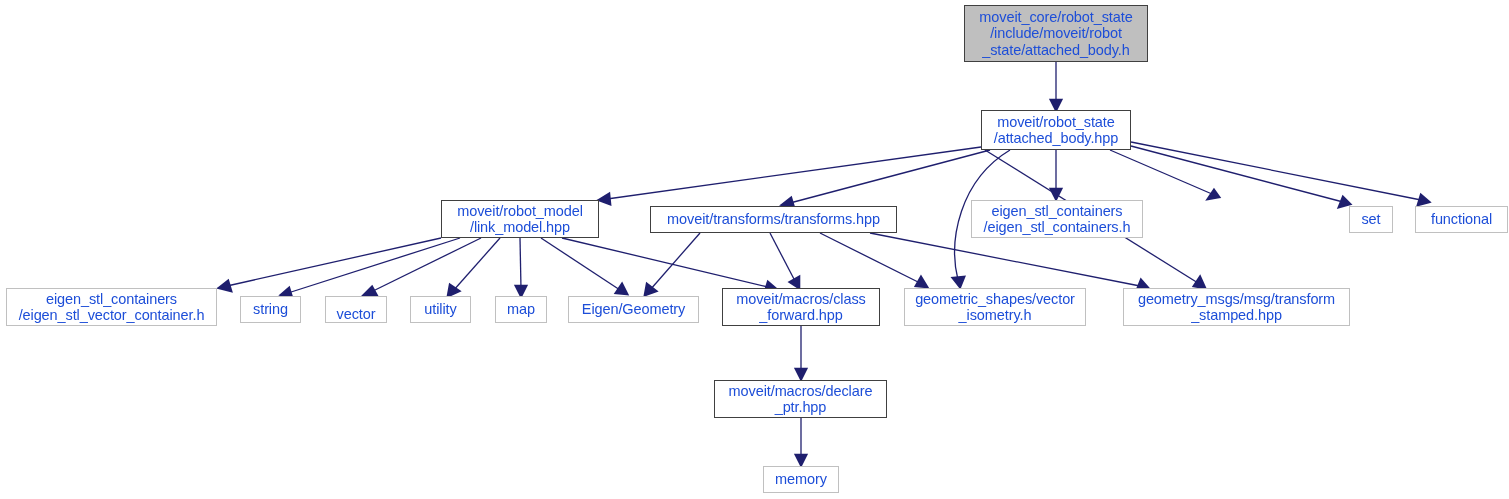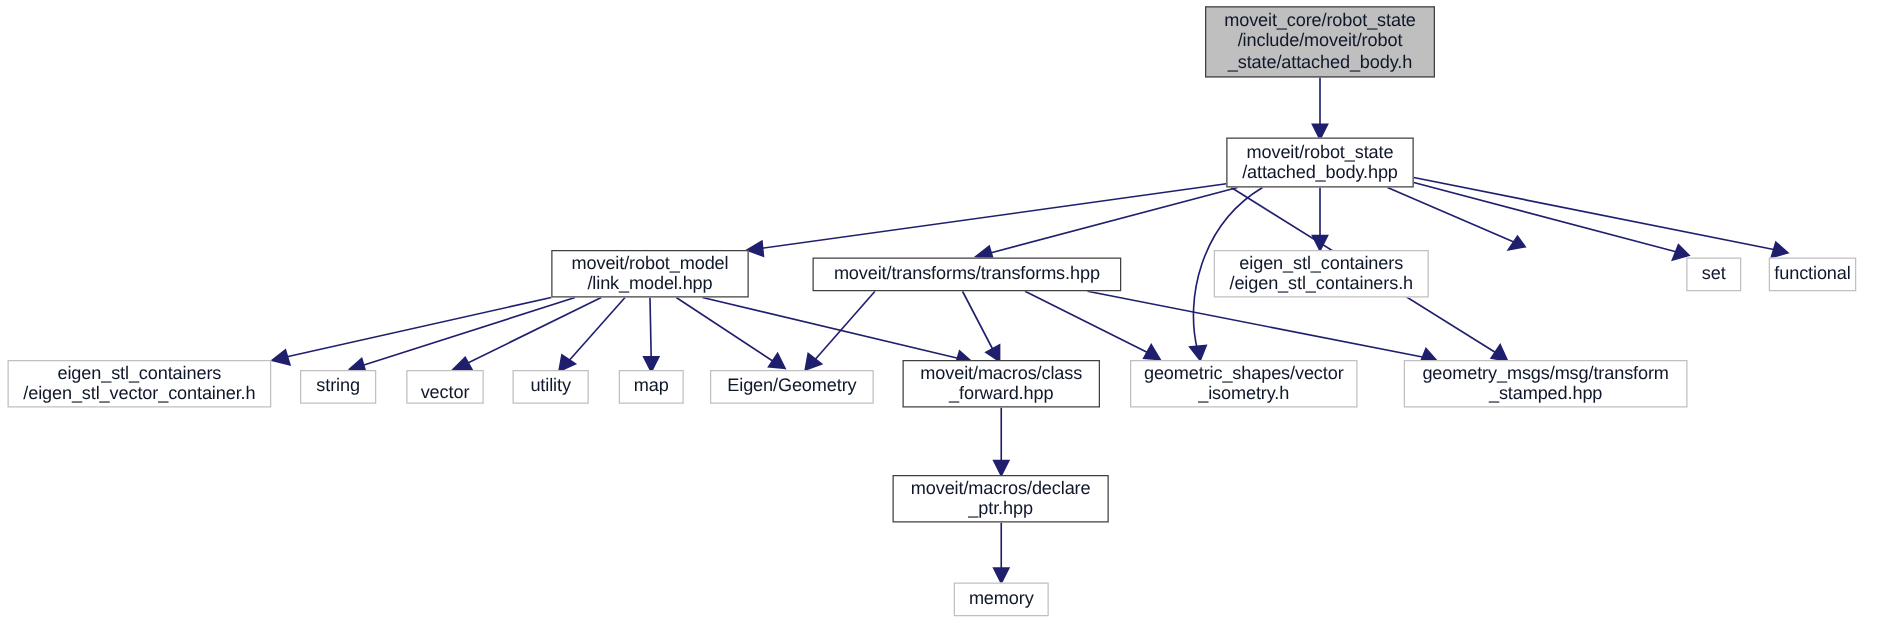--- a/index.html
+++ b/index.html
@@ -27,21 +27,21 @@
   }
   .node {
     position: absolute;
     box-sizing: border-box;
     display: flex;
     align-items: center;
     justify-content: center;
     text-align: center;
     background: #ffffff;
     border: 1px solid #c0c0c0;
-    color: #0f172a;
+    color: #1d4ed8;
     font-size: 14.5px;
     line-height: 16.5px;
     letter-spacing: -0.1px;
     white-space: pre-line;
     z-index: 2;
   }
   .node.strong {
     border: 1.6px solid #404040;
   }
   .node.root {
@@ -108,21 +108,21 @@
 /include/moveit/robot
 _state/attached_body.h</span></div>
     <div class="node strong" style="left: 981px; top: 110px; width: 150px; height: 40px;"><span class="node-label">moveit/robot_state
 /attached_body.hpp</span></div>
     <div class="node strong" style="left: 441px; top: 200px; width: 158px; height: 38px;"><span class="node-label">moveit/robot_model
 /link_model.hpp</span></div>
     <div class="node strong" style="left: 650px; top: 206px; width: 247px; height: 27px;"><span class="node-label">moveit/transforms/transforms.hpp</span></div>
     <div class="node" style="left: 971px; top: 200px; width: 172px; height: 38px;"><span class="node-label">eigen_stl_containers
 /eigen_stl_containers.h</span></div>
     <div class="node" style="left: 1349px; top: 206px; width: 44px; height: 27px;"><span class="node-label">set</span></div>
-    <div class="node" style="left: 1415px; top: 206px; width: 70px; height: 27px;"><span class="node-label">functional</span></div>
+    <div class="node" style="left: 1415px; top: 206px; width: 93px; height: 27px;"><span class="node-label">functional</span></div>
     <div class="node" style="left: 6px; top: 288px; width: 211px; height: 38px;"><span class="node-label">eigen_stl_containers
 /eigen_stl_vector_container.h</span></div>
     <div class="node" style="left: 240px; top: 296px; width: 61px; height: 27px;"><span class="node-label">string</span></div>
     <div class="node" style="left: 325px; top: 296px; width: 62px; height: 27px; align-items: flex-end;"><span class="node-label">vector</span></div>
     <div class="node" style="left: 410px; top: 296px; width: 61px; height: 27px;"><span class="node-label">utility</span></div>
     <div class="node" style="left: 495px; top: 296px; width: 52px; height: 27px;"><span class="node-label">map</span></div>
     <div class="node" style="left: 568px; top: 296px; width: 131px; height: 27px;"><span class="node-label">Eigen/Geometry</span></div>
     <div class="node strong" style="left: 722px; top: 288px; width: 158px; height: 38px;"><span class="node-label">moveit/macros/class
 _forward.hpp</span></div>
     <div class="node" style="left: 904px; top: 288px; width: 182px; height: 38px;"><span class="node-label">geometric_shapes/vector

